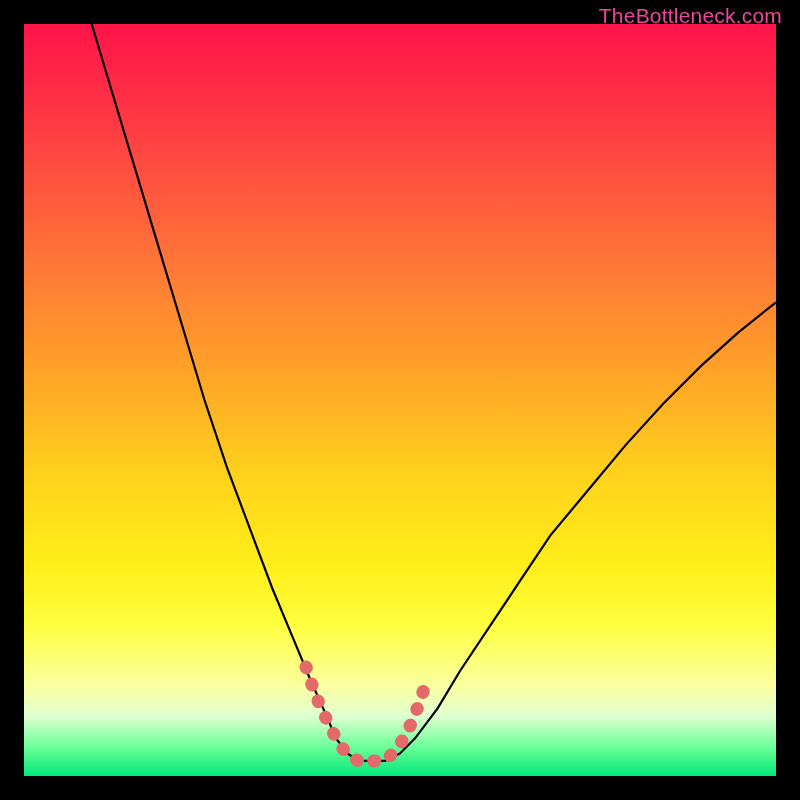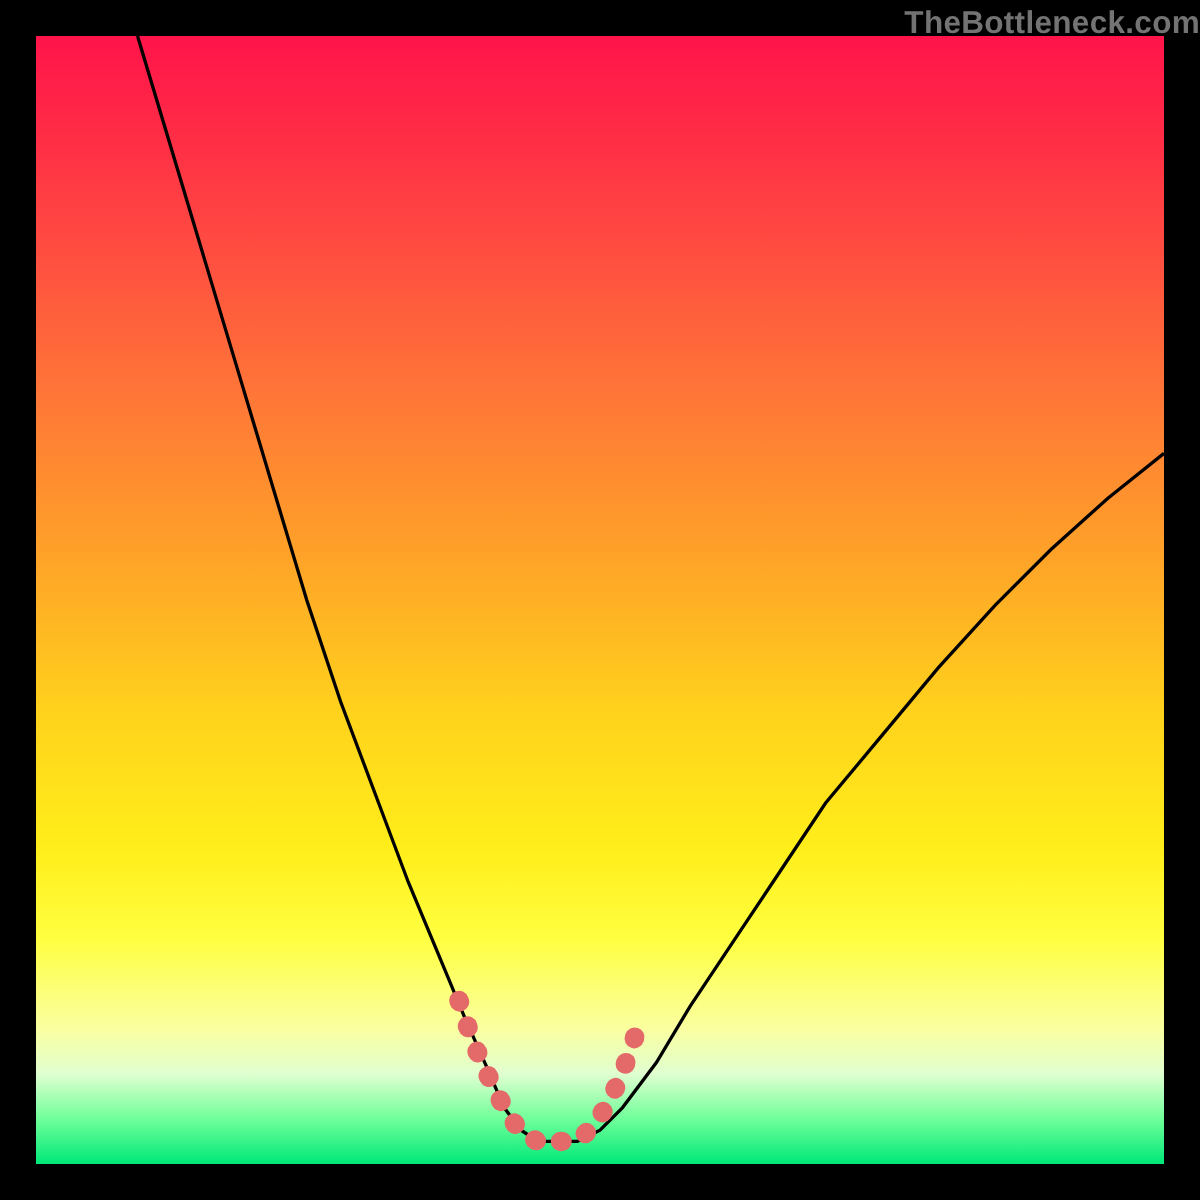--- a/index.html
+++ b/index.html
@@ -28,24 +28,24 @@
       #ffff40 80%,
       #faffa0 88%,
       #e0ffd0 92%,
       #70ff9a 96%,
       #00e878 100%
     );
   }
   .watermark {
     position: absolute;
     top: 4px;
-    right: 0;
-    color: #737373;
+    right: 18px;
+    color: #ec4899;
     font-size: 21px;
-    font-weight: 700;
+    font-weight: 400;
     letter-spacing: 0.2px;
     z-index: 20;
   }
   svg.curves {
     position: absolute;
     left: 0;
     top: 0;
     width: 752px;
     height: 752px;
     z-index: 3;

